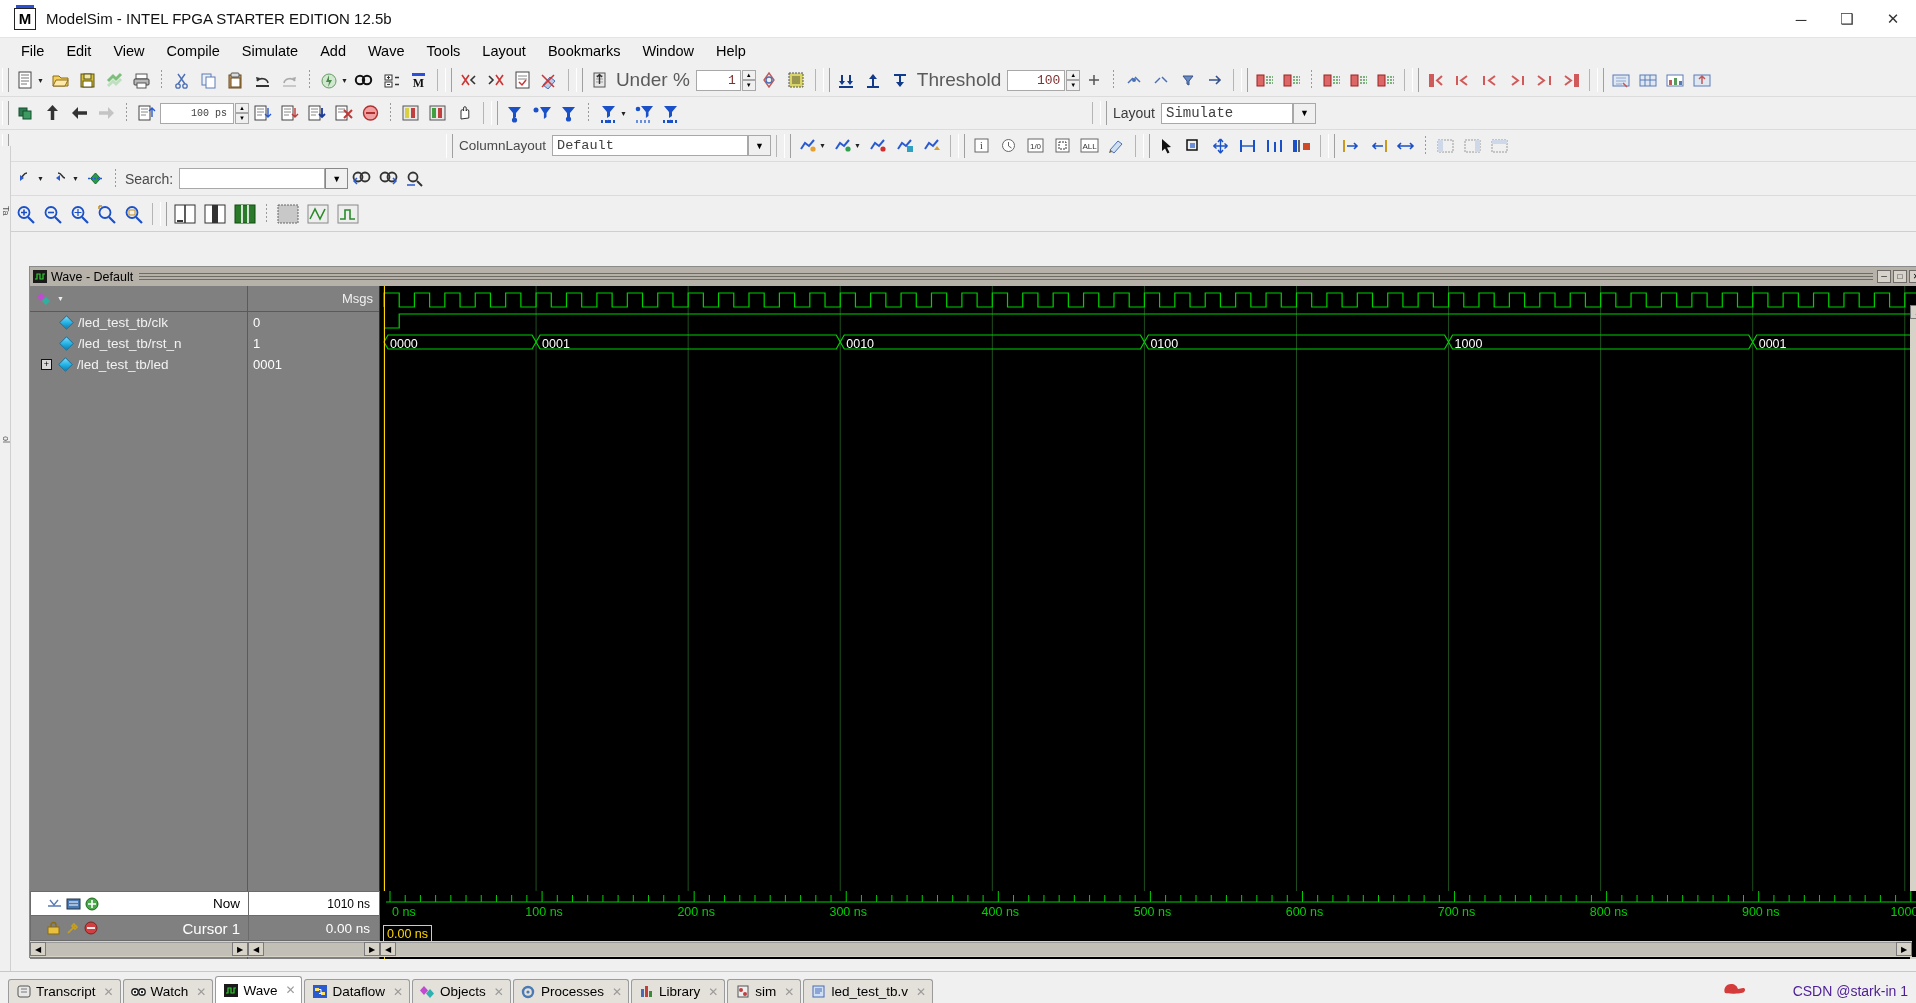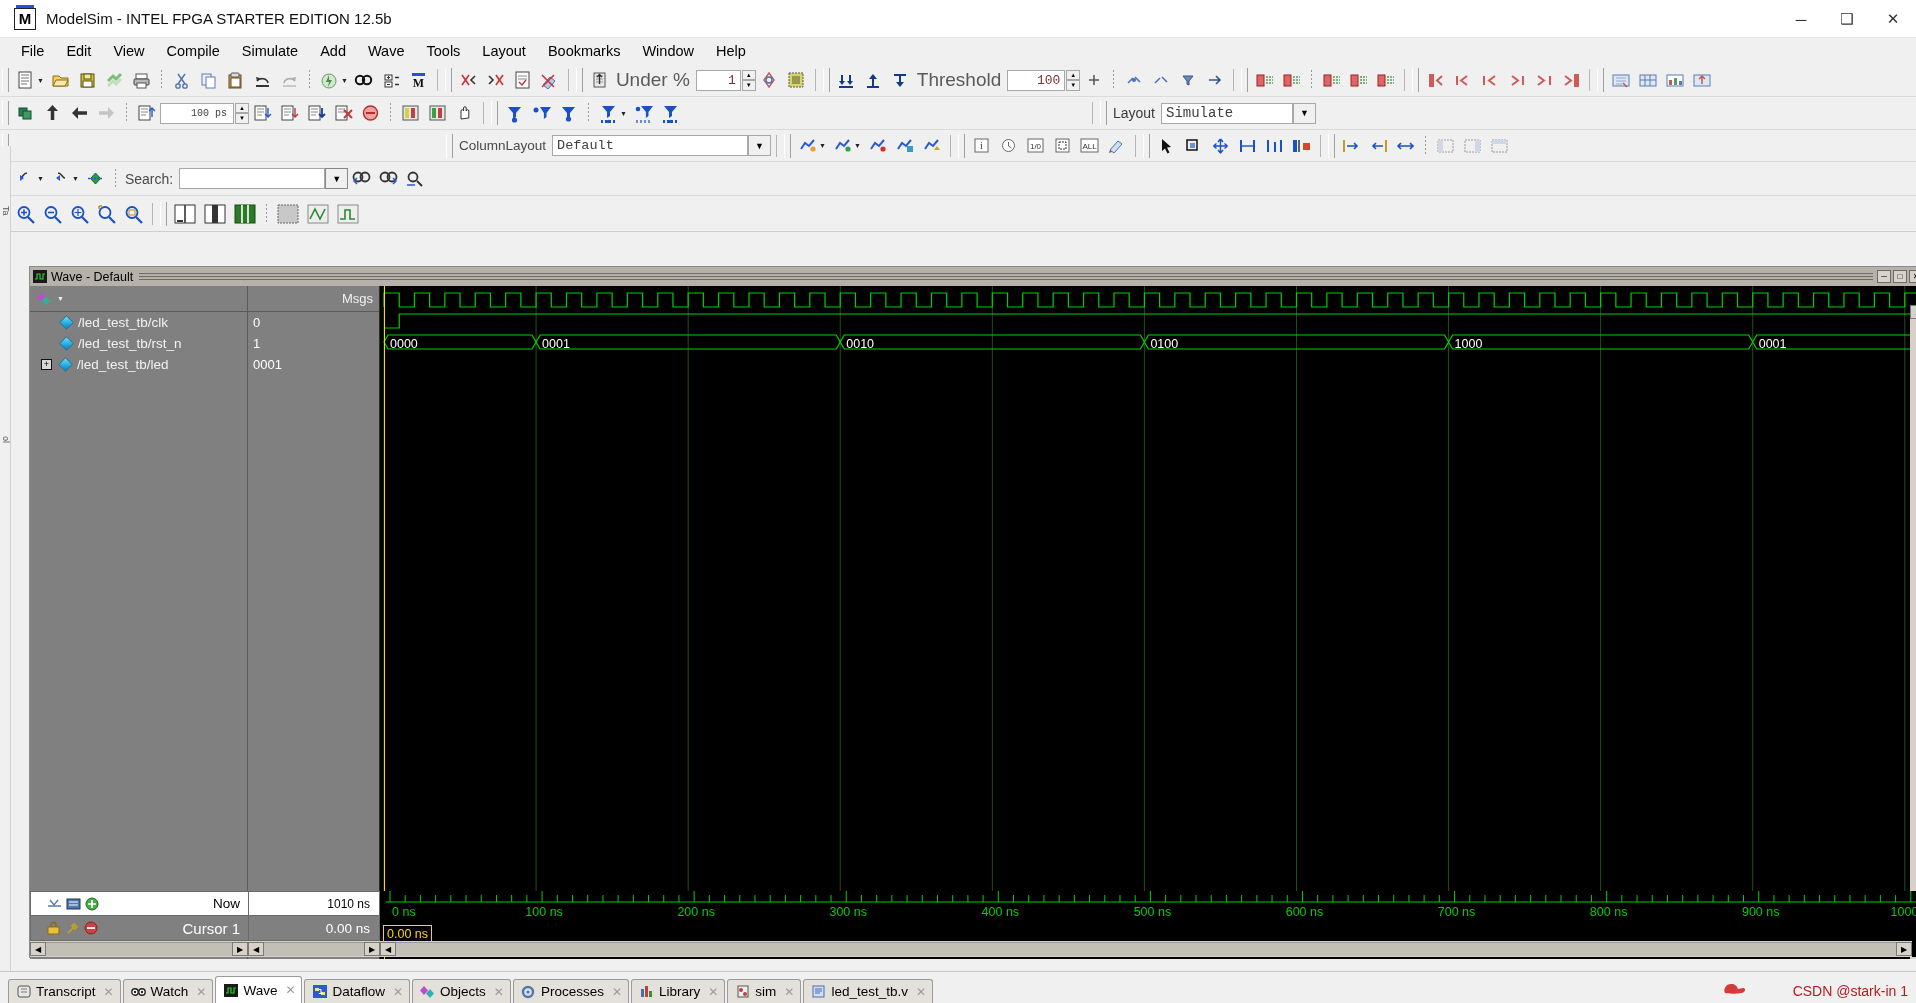--- a/index.html
+++ b/index.html
@@ -92,21 +92,21 @@
      border-top:1px solid #c8c8c8;}
   .tab{height:24px;display:flex;align-items:center;gap:5px;padding:0 6px 0 7px;margin-right:2px;font-size:13.5px;
      background:#e4e1da;border:1px solid #9b9b9b;border-bottom:0;border-radius:3px 3px 0 0;}
   .tab.active{background:#ffffff;height:27px;}
   .tab .x{color:#9a9a9a;font-size:12px;margin-left:3px;}
   .tabicon{width:15px;height:14px;display:flex;align-items:center;justify-content:center;}
 
   .leftrail{position:absolute;left:0;top:146px;width:11px;bottom:32px;background:#f0f0f0;border-right:1px solid #d0d0d0;}
   .railtxt{position:absolute;font-size:9px;color:#555;writing-mode:vertical-rl;}
 
-  .watermark{position:absolute;right:8px;bottom:4px;color:#b91c1c;font-size:14px;}
+  .watermark{position:absolute;right:8px;bottom:4px;color:#4c1d95;font-size:14px;}
   .wmlogo{position:absolute;right:168px;bottom:4px;width:26px;height:22px;}
 </style>
 </head>
 <body>
 
 <div class="titlebar">
   <div class="tb-logo">M</div>
   <div class="tb-title">ModelSim - INTEL FPGA STARTER EDITION 12.5b</div>
   <div class="winbtns">
     <div class="winbtn">─</div>

